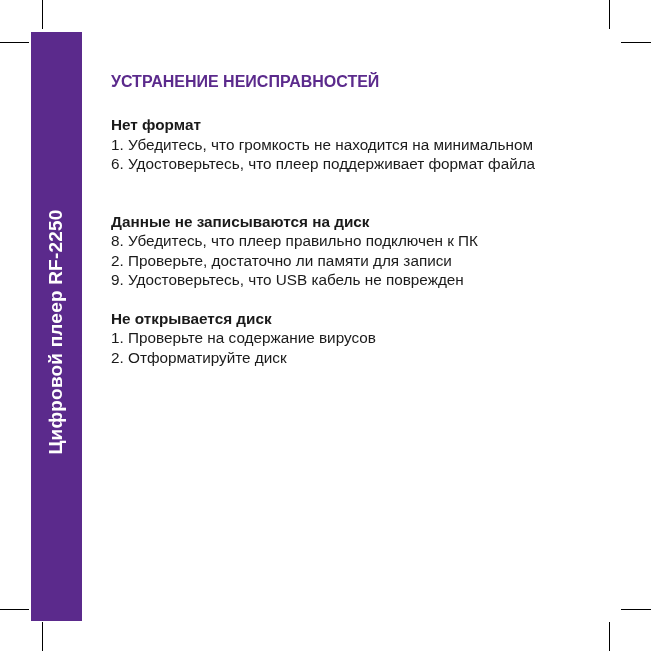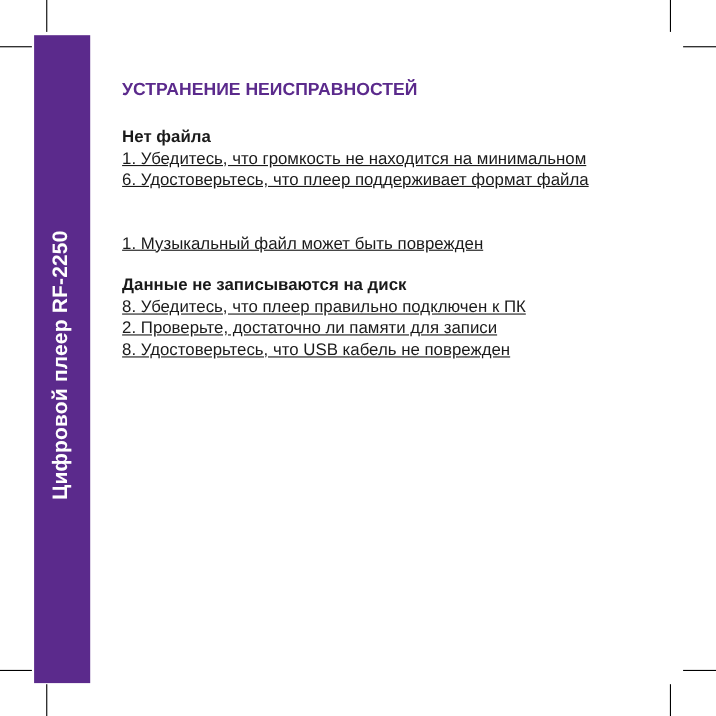--- a/index.html
+++ b/index.html
@@ -9,50 +9,54 @@
   .band-title {
     position: absolute; left: 56px; top: 332px;
     transform: translate(-50%, -50%) rotate(-90deg);
     white-space: nowrap; color: #ffffff; font-weight: bold; font-size: 19px; letter-spacing: 0.2px;
   }
   .content { position: absolute; left: 92px; top: 70px; width: 540px; color: #1a1a1a; font-size: 15.3px; line-height: 19.5px; margin-left: 19px; }
   .page-title { color: #5b2a8c; font-weight: bold; font-size: 16px; margin: 0; line-height: 24px; }
   .section { margin-top: 19px; }
   .section.gap-lg { margin-top: 38px; }
   .section-title { font-weight: bold; margin: 0; }
-  .item { margin: 0; text-decoration: underline; }
+  .item { margin: 0; }
 </style>
 </head>
 <body>
 
 <div class="crop" style="left:42px;top:0;width:1px;height:29px;"></div>
 <div class="crop" style="left:0;top:42px;width:29px;height:1px;"></div>
 <div class="crop" style="left:609px;top:0;width:1px;height:29px;"></div>
 <div class="crop" style="left:621px;top:42px;width:30px;height:1px;"></div>
 <div class="crop" style="left:0;top:609px;width:29px;height:1px;"></div>
 <div class="crop" style="left:42px;top:622px;width:1px;height:29px;"></div>
 <div class="crop" style="left:621px;top:609px;width:30px;height:1px;"></div>
 <div class="crop" style="left:609px;top:622px;width:1px;height:29px;"></div>
 
 <div class="band"></div>
 <div class="band-title">Цифровой плеер RF-2250</div>
 
 <div class="content">
   <h1 class="page-title">УСТРАНЕНИЕ НЕИСПРАВНОСТЕЙ</h1>
 
   <div class="section" style="margin-top:21px;">
-    <p class="section-title">Нет файла</p>
+    <p class="section-title">Нет формат</p>
     <p class="item">1. Убедитесь, что громкость не находится на минимальном</p>
     <p class="item">6. Удостоверьтесь, что плеер поддерживает формат файла</p>
   </div>
 
   <div class="section gap-lg">
-    <p class="item">1. Музыкальный файл может быть поврежден</p>
   </div>
 
   <div class="section">
     <p class="section-title">Данные не записываются на диск</p>
     <p class="item">8. Убедитесь, что плеер правильно подключен к ПК</p>
     <p class="item">2. Проверьте, достаточно ли памяти для записи</p>
-    <p class="item">8. Удостоверьтесь, что USB кабель не поврежден</p>
+    <p class="item">9. Удостоверьтесь, что USB кабель не поврежден</p>
   </div>
 
+  <div class="section">
+    <p class="section-title">Не открывается диск</p>
+    <p class="item">1. Проверьте на содержание вирусов</p>
+    <p class="item">2. Отформатируйте диск</p>
+  </div>
 </div>
 
 </body></html>

